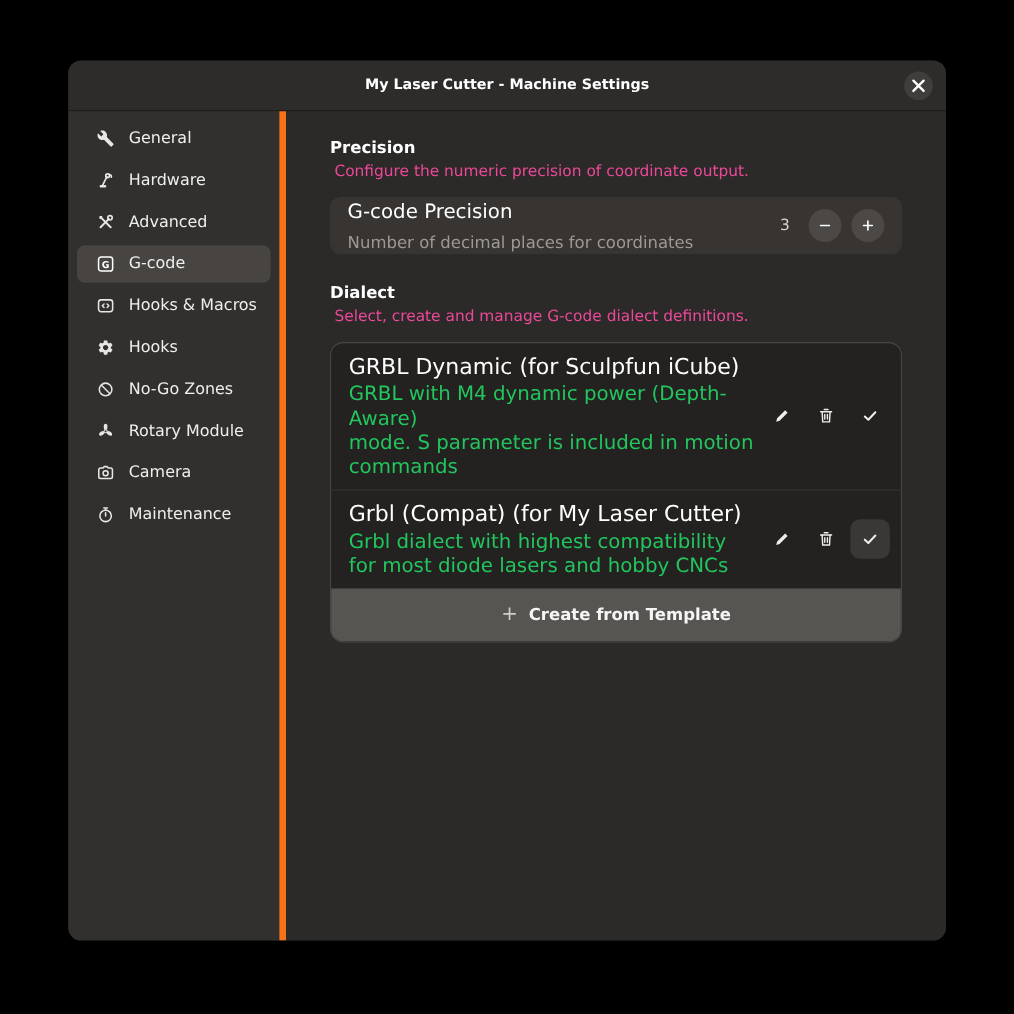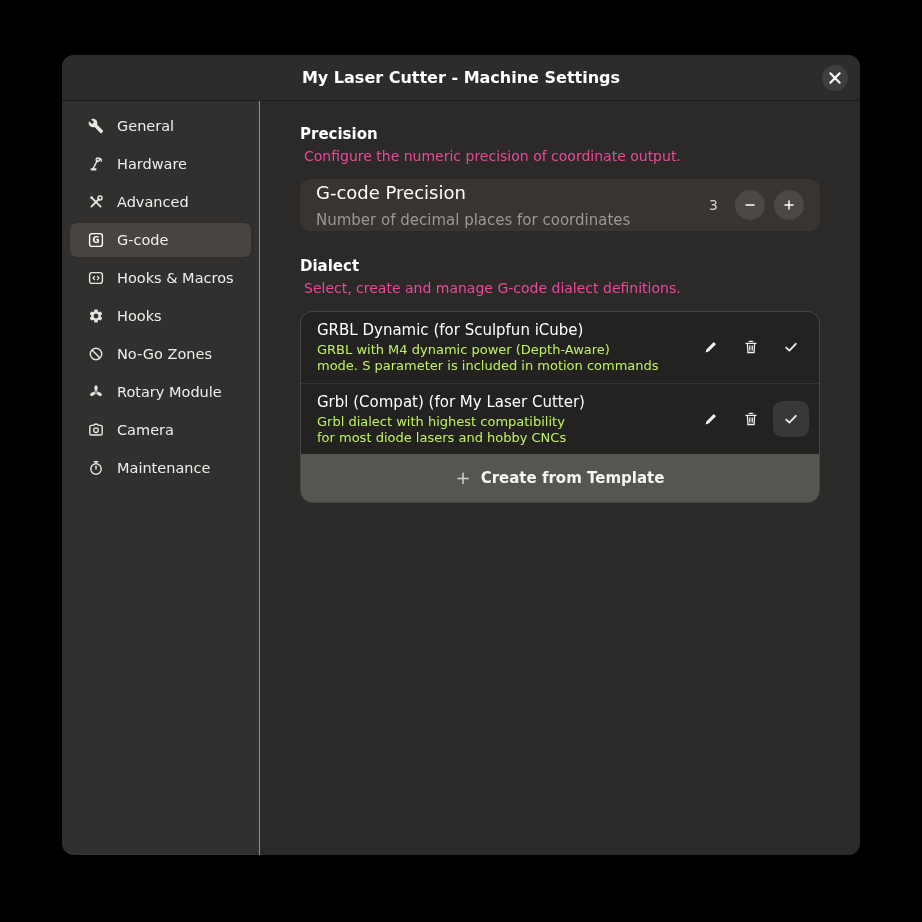--- a/index.html
+++ b/index.html
@@ -18,33 +18,33 @@
     border-radius: 12px; overflow: hidden; background: #2b2a29;
     display: flex; flex-direction: column;
     box-shadow: 0 10px 36px rgba(0,0,0,0.65);
   }
 
   .titlebar {
     flex: 0 0 45px; height: 45px; background: #2d2c2b;
     border-bottom: 1px solid #1e1d1c; position: relative;
     display: flex; align-items: center; justify-content: center;
   }
-  .titlebar .title { color: #ffffff; font-weight: bold; font-size: 16px; }
+  .titlebar .title { color: #ffffff; font-weight: bold; font-size: 13px; }
   .close-btn {
     position: absolute; right: 12px; top: 50%; transform: translateY(-50%);
     width: 26px; height: 26px; border-radius: 50%; background: #403e3d;
     border: none; padding: 0; display: flex; align-items: center; justify-content: center;
     cursor: pointer;
   }
 
   .app-body { flex: 1; display: flex; min-height: 0; }
 
   .sidebar {
     width: 198px; box-sizing: border-box; background: #31302e;
-    border-right: 1px solid #f97316; padding: 8px 8px 0 8px;
+    border-right: 6px solid #f97316; padding: 8px 8px 0 8px;
   }
   .side-item {
     height: 34px; margin-bottom: 4px; display: flex; align-items: center;
     gap: 13px; padding: 0 8px 0 18px; border-radius: 7px;
     color: #eeeeec; font-size: 14.5px; cursor: pointer;
   }
   .side-item.selected { background: #474441; }
   .icon16 { width: 16px; height: 16px; flex: 0 0 16px; display: block; }
 
   .content { flex: 1; box-sizing: border-box; padding: 24px 40px; background: #2b2a29; }
@@ -67,22 +67,22 @@
     cursor: pointer;
   }
   .circle-btn + .circle-btn { margin-left: 9px; }
 
   .dialect-card {
     background: #242220; border: 1px solid #484644; border-radius: 12px;
     overflow: hidden;
   }
   .d-row { display: flex; align-items: center; padding: 9px 10px 9px 16px; }
   .d-row + .d-row { border-top: 1px solid #353331; }
-  .d-title { font-size: 15px; color: #ffffff; margin-bottom: 3px; }
-  .d-sub { font-size: 13px; color: #bef264; line-height: 1.22; }
+  .d-title { font-size: 20px; color: #ffffff; margin-bottom: 3px; }
+  .d-sub { font-size: 18px; color: #22c55e; line-height: 1.22; }
   .actions { margin-left: auto; display: flex; align-items: center; gap: 4px; }
   .act-btn {
     width: 36px; height: 36px; border: none; background: transparent; border-radius: 9px;
     padding: 0; display: flex; align-items: center; justify-content: center; cursor: pointer;
   }
   .act-btn.active { background: #3a3836; }
 
   .create-btn {
     width: 100%; height: 48px; border: none; background: #575552;
     color: #f6f5f4; font-weight: bold; font-size: 15px;

